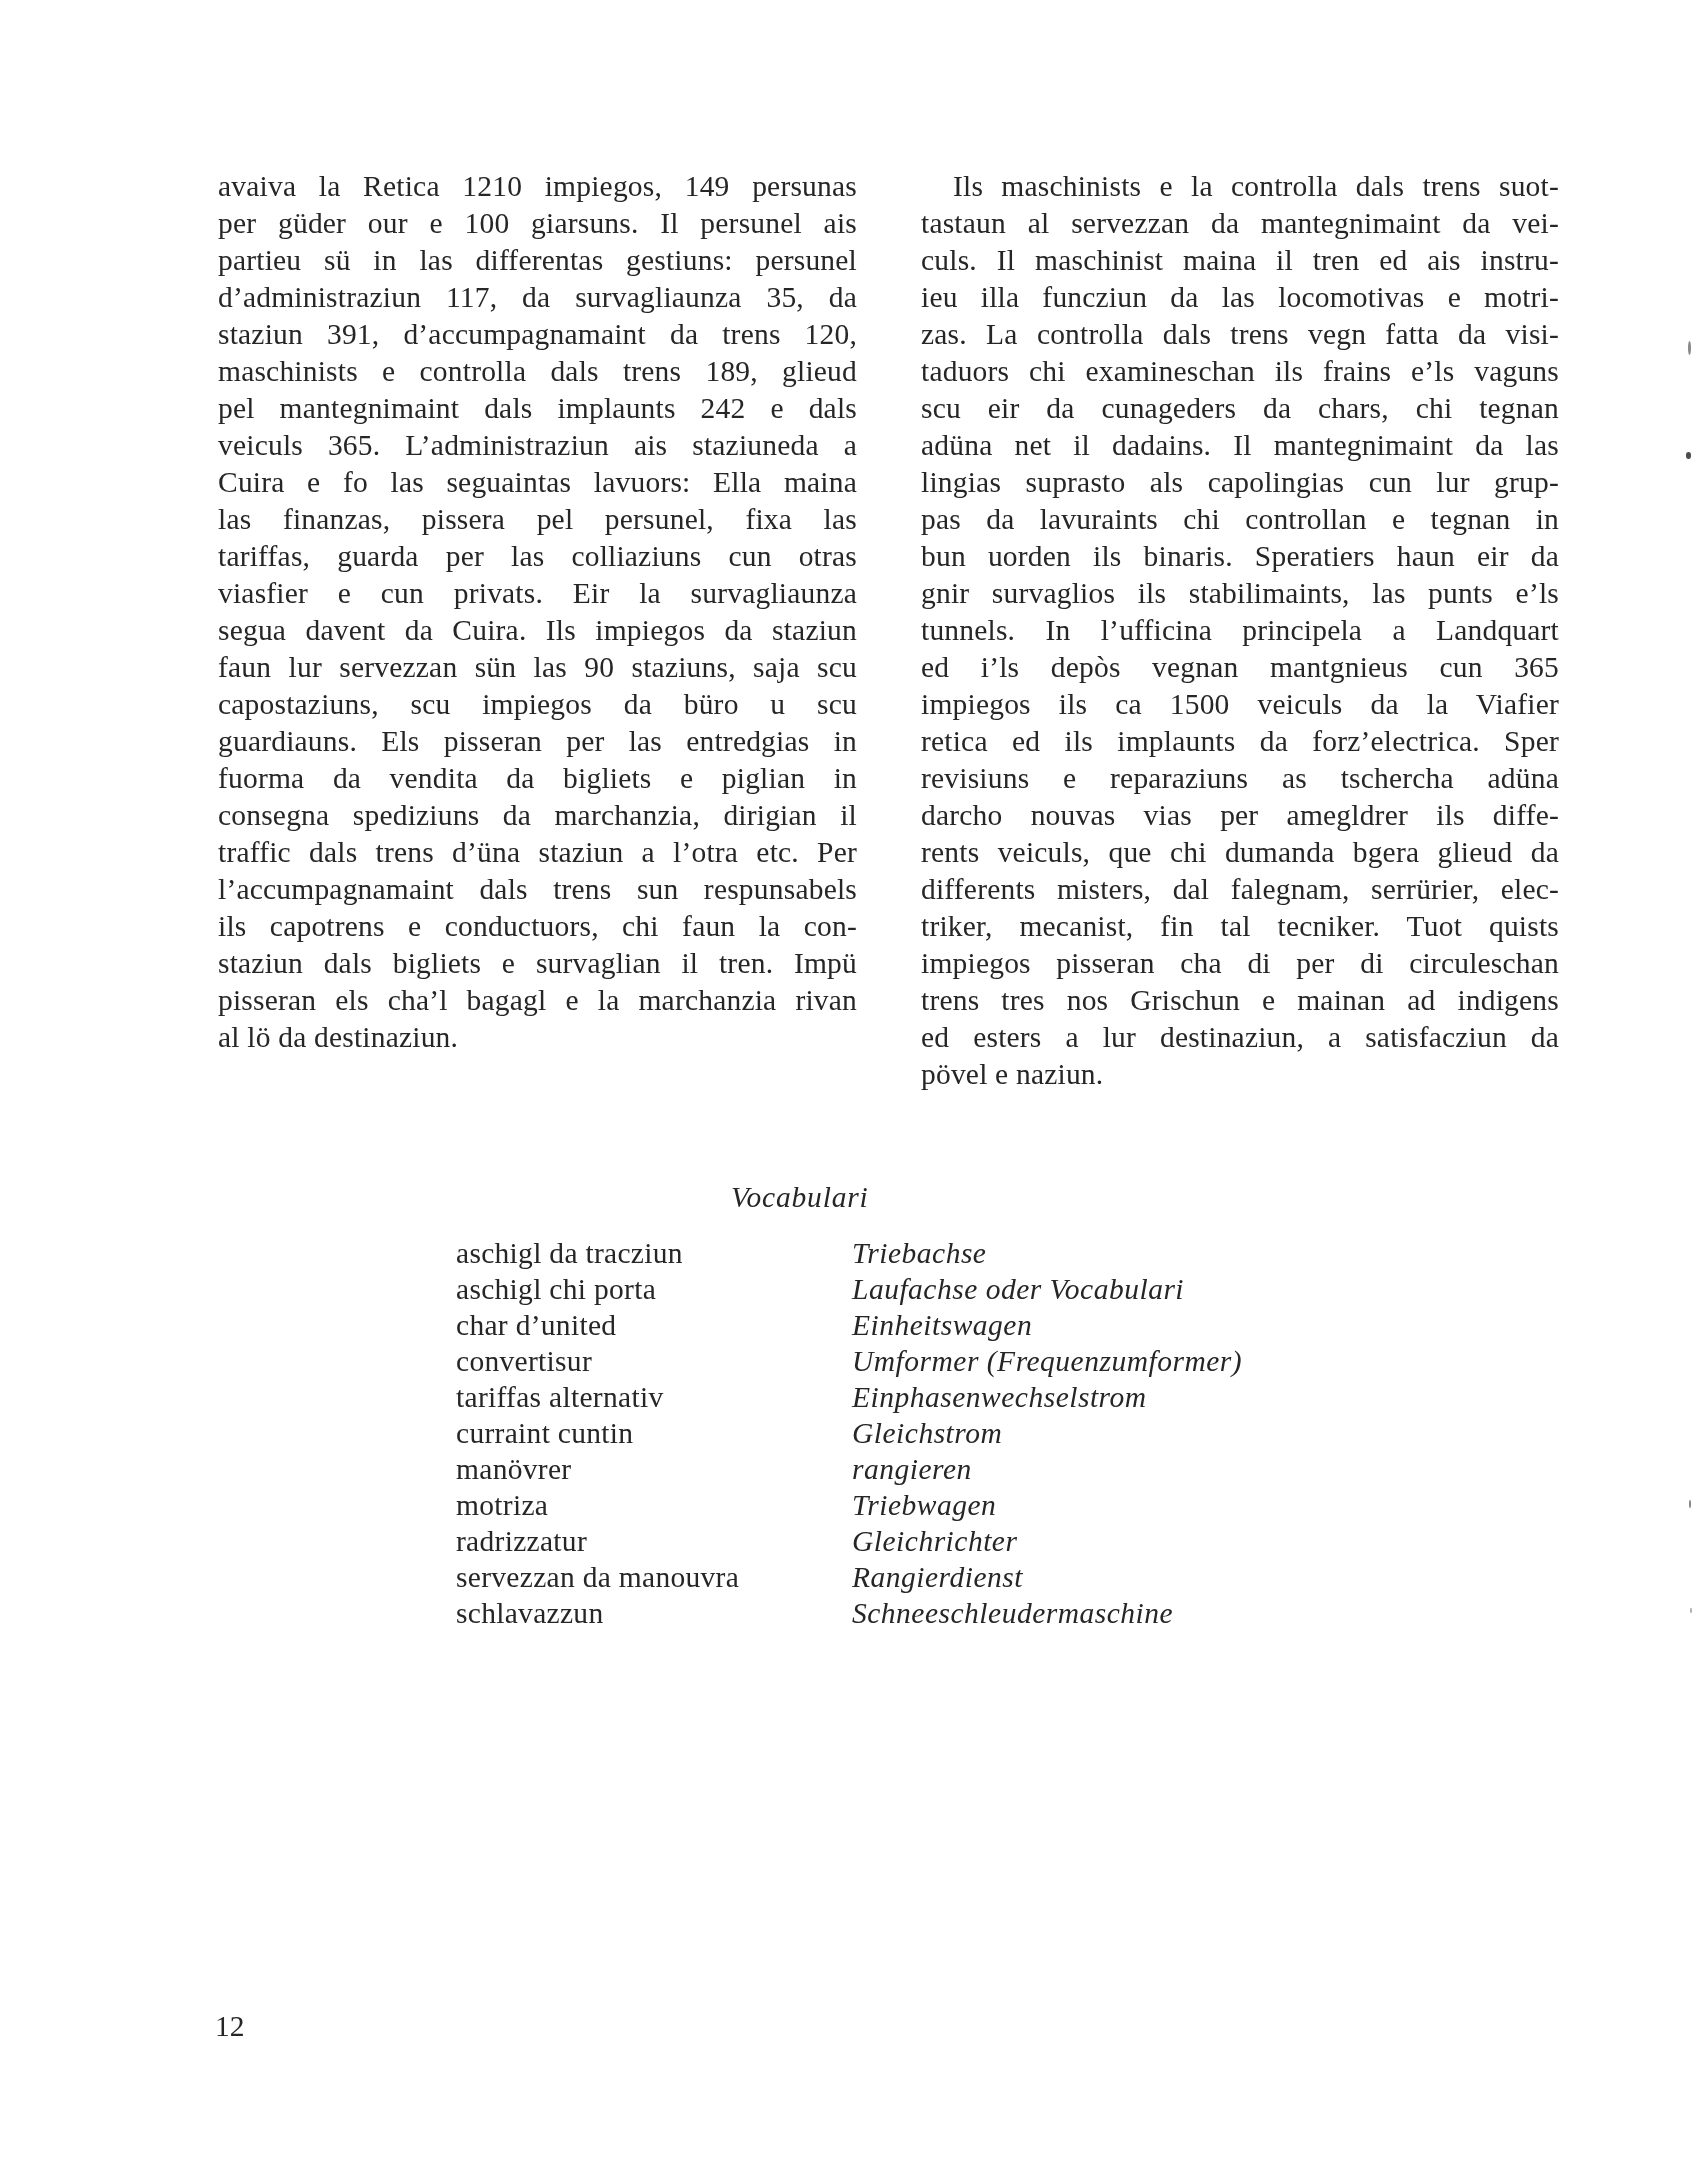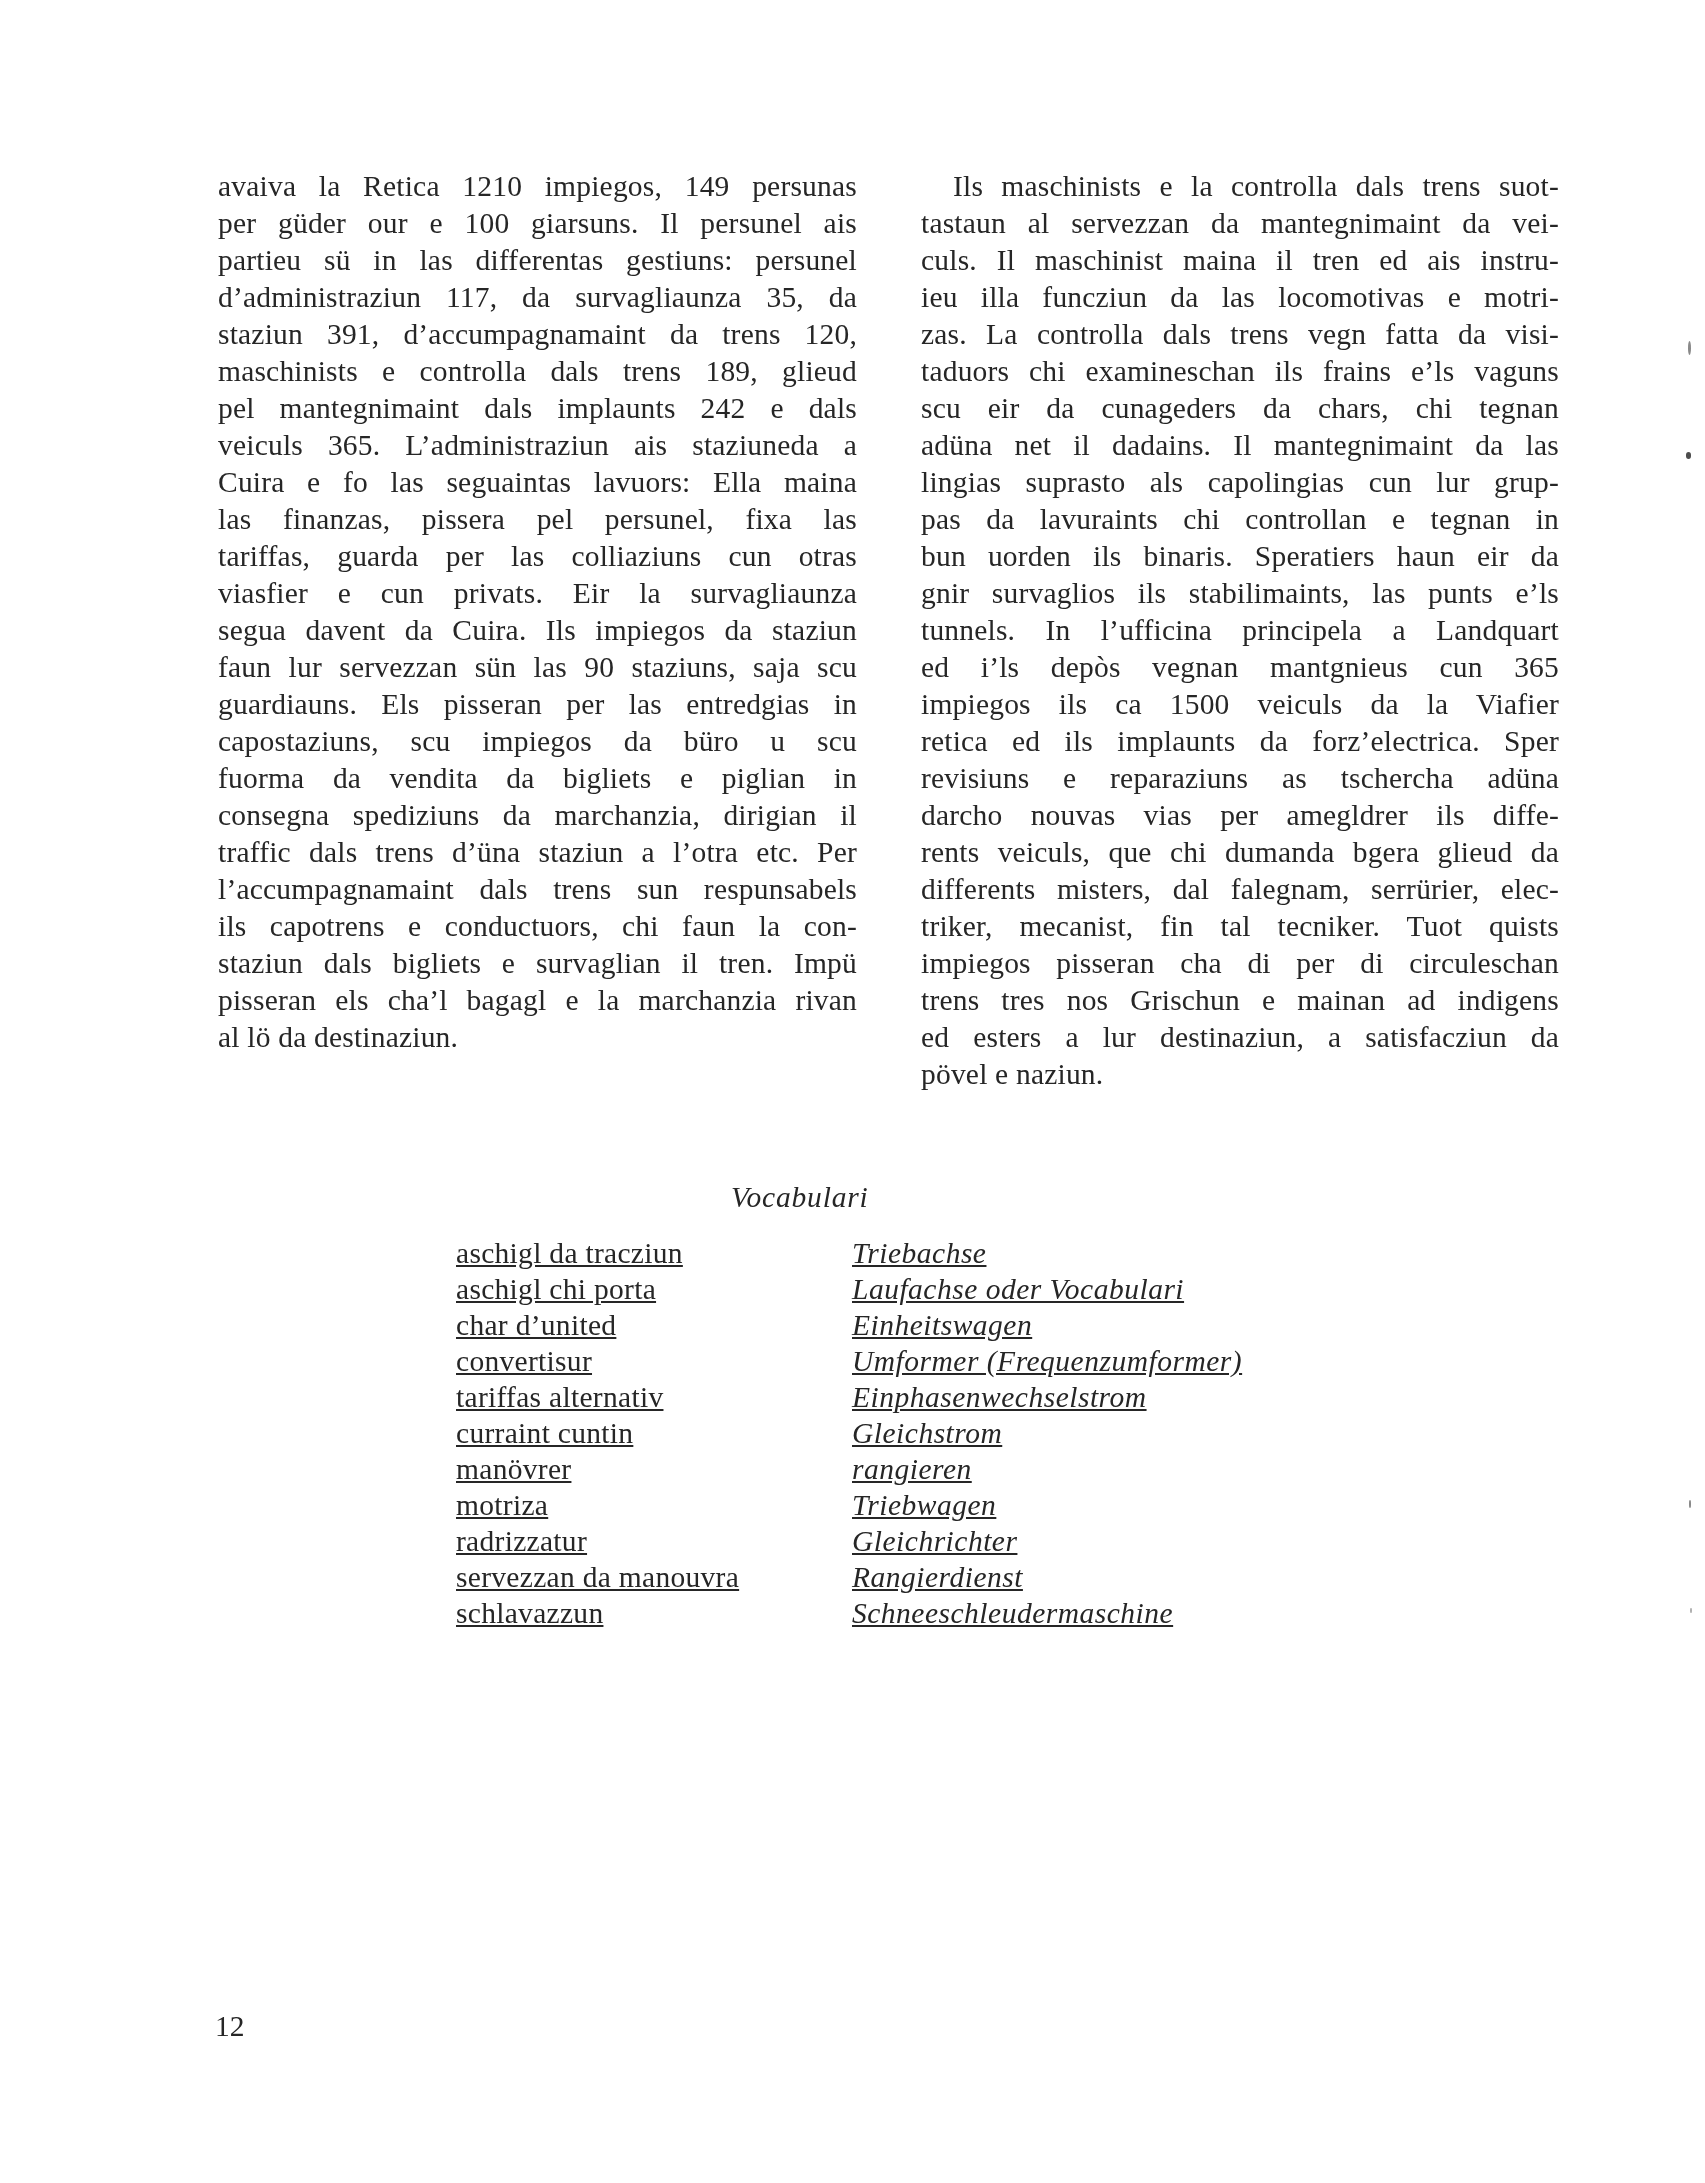--- a/index.html
+++ b/index.html
@@ -60,21 +60,20 @@
     .vocab {
       position: absolute;
       left: 456px;
       top: 1235px;
       font-size: 29.5px;
       line-height: 36px;
     }
     .vocab-row {
       display: flex;
       height: 36px;
-      text-decoration: underline;
     }
     .vocab-term {
       width: 361px;
       white-space: nowrap;
       letter-spacing: 0.3px;
     }
     .vocab-trans {
       font-style: italic;
       white-space: nowrap;
       letter-spacing: 0.5px;
@@ -107,22 +106,22 @@
       <span class="line">staziun 391, d’accumpagnamaint da trens 120,</span>
       <span class="line">maschinists e controlla dals trens 189, glieud</span>
       <span class="line">pel mantegnimaint dals implaunts 242 e dals</span>
       <span class="line">veiculs 365. L’administraziun ais staziuneda a</span>
       <span class="line">Cuira e fo las seguaintas lavuors: Ella maina</span>
       <span class="line">las finanzas, pissera pel persunel, fixa las</span>
       <span class="line">tariffas, guarda per las colliaziuns cun otras</span>
       <span class="line">viasfier e cun privats. Eir la survagliaunza</span>
       <span class="line">segua davent da Cuira. Ils impiegos da staziun</span>
       <span class="line">faun lur servezzan sün las 90 staziuns, saja scu</span>
+      <span class="line">capostaziuns, scu impiegos da büro u scu</span>
       <span class="line">guardiauns. Els pisseran per las entredgias in</span>
-      <span class="line">capostaziuns, scu impiegos da büro u scu</span>
       <span class="line">fuorma da vendita da bigliets e piglian in</span>
       <span class="line">consegna spediziuns da marchanzia, dirigian il</span>
       <span class="line">traffic dals trens d’üna staziun a l’otra etc. Per</span>
       <span class="line">l’accumpagnamaint dals trens sun respunsabels</span>
       <span class="line">ils capotrens e conductuors, chi faun la con-</span>
       <span class="line">staziun dals bigliets e survaglian il tren. Impü</span>
       <span class="line">pisseran els cha’l bagagl e la marchanzia rivan</span>
       <span class="line last">al lö da destinaziun.</span>
     </p>
   </div>

